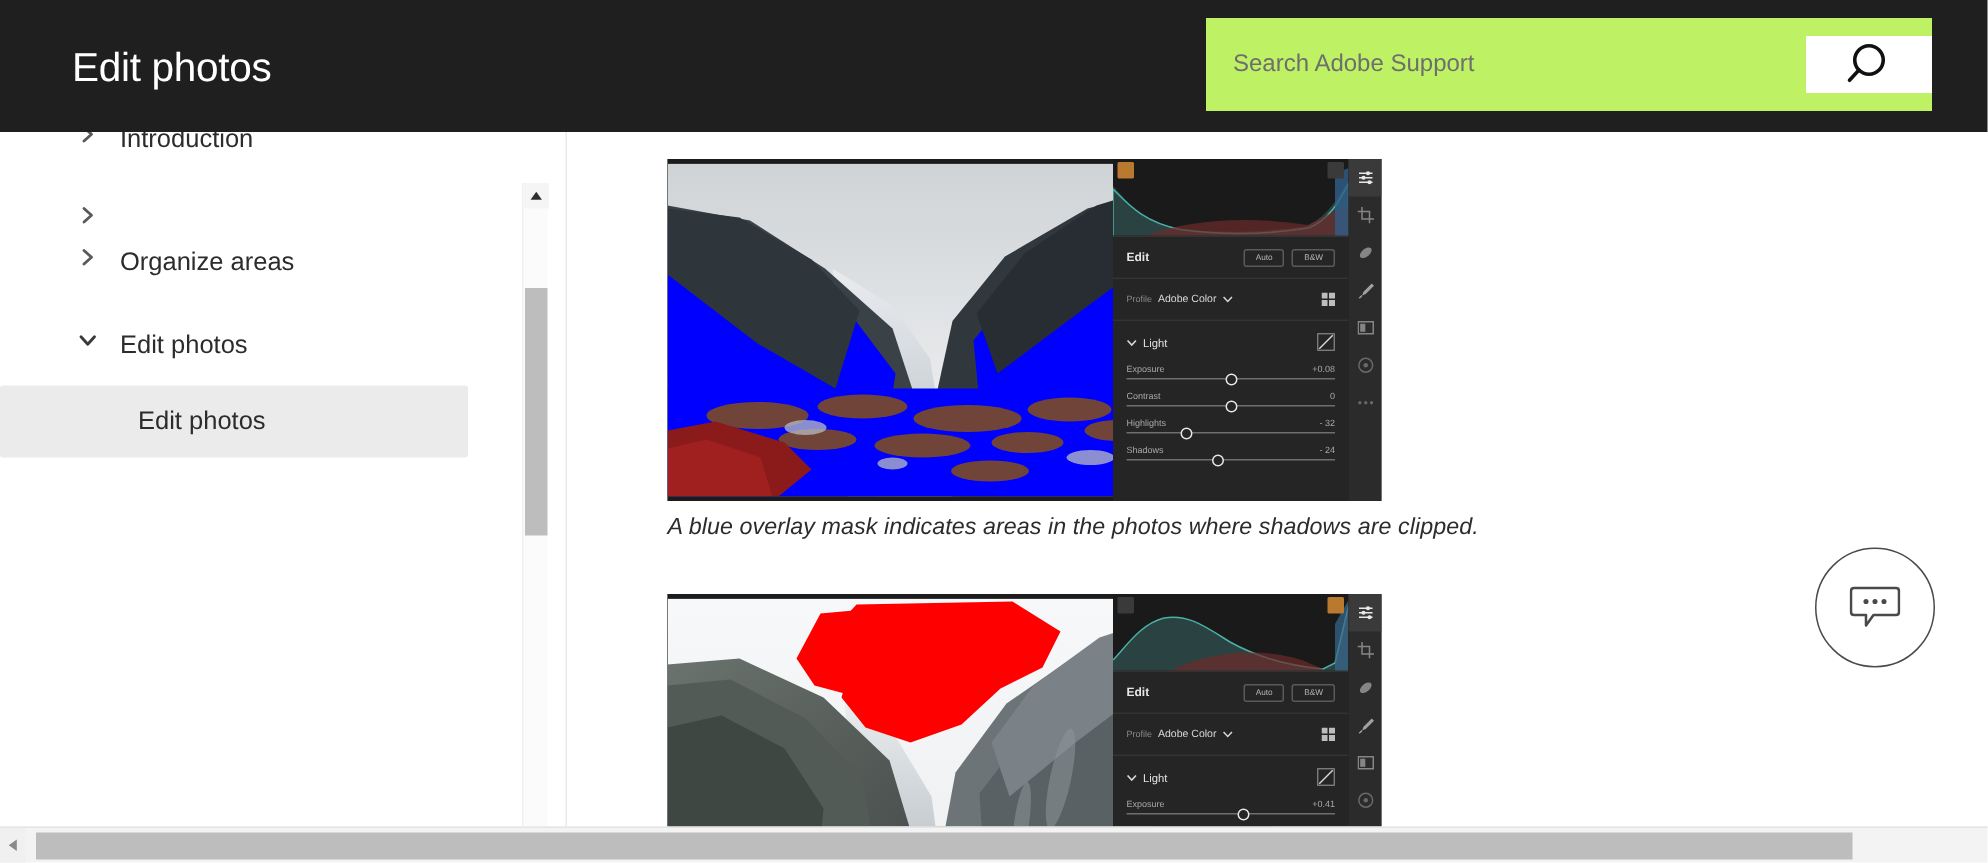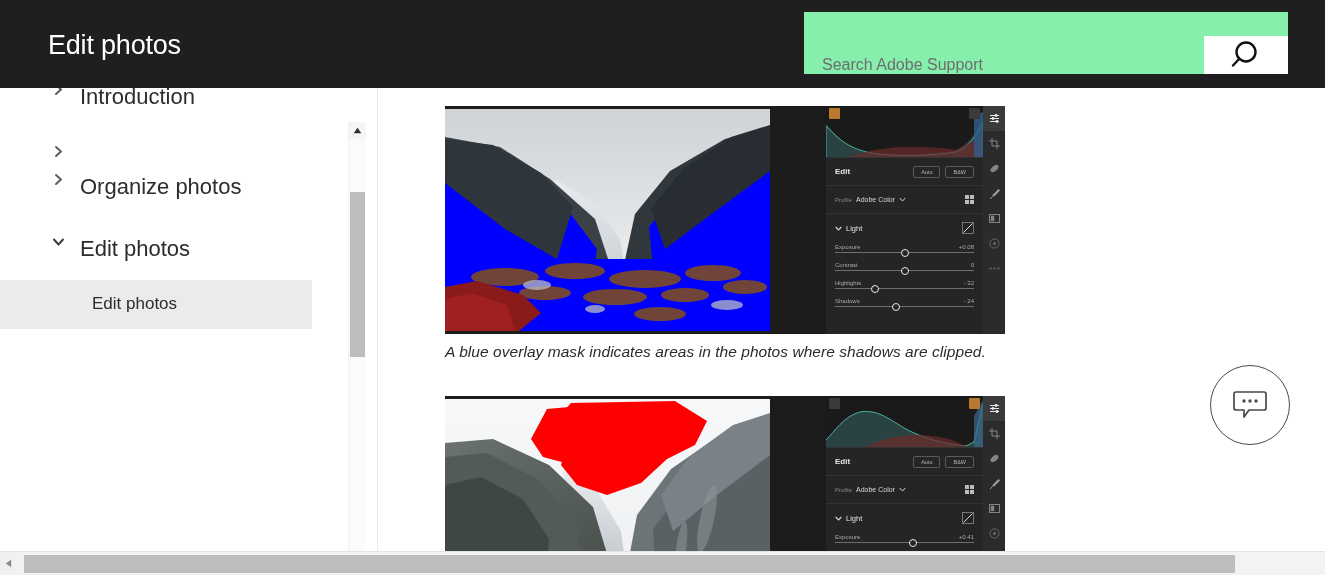--- a/index.html
+++ b/index.html
@@ -19,23 +19,23 @@
   #page-title {
     position: absolute; left: 48px; top: 30px;
     color: #ffffff;
     font-size: 27px;
     font-weight: 400;
     letter-spacing: -0.2px;
   }
   #search-wrap {
     position: absolute; left: 804px; top: 12px;
     width: 484px; height: 62px;
-    background: #86efac;
+    background: #bef264;
     display: flex;
-    align-items: flex-end;
+    align-items: center;
   }
   #search-input {
     flex: 1 1 auto;
     border: none;
     outline: none;
     background: transparent;
     font-family: "Liberation Sans", sans-serif;
     font-size: 16px;
     color: #2c2c2c;
     padding: 0 18px;
@@ -71,21 +71,21 @@
     position: absolute; left: 0; top: -22px;
     width: 350px;
     list-style: none;
   }
   .nav-top {
     display: flex;
     align-items: flex-start;
     padding: 14px 20px 14px 52px;
     position: relative;
     cursor: pointer;
-    font-size: 22px;
+    font-size: 17px;
     color: #2c2c2c;
     line-height: 1.55;
   }
   .nav-top .chev {
     position: absolute; left: 52px; top: 17px;
     width: 13px; height: 13px;
   }
   .nav-top .nav-label { margin-left: 28px; }
   .nav-sub {
     padding: 11px 20px 11px 92px;
@@ -123,21 +123,21 @@
   }
 
   
   #main {
     position: absolute; left: 378px; top: 0;
     width: 947px; height: 463px;
     overflow: hidden;
   }
   .figure { position: absolute; left: 67px; }
   .fig-shot {
-    width: 560px; height: 228px;
+    width: 476px; height: 228px;
     background: #1c1c1c;
     position: relative;
     overflow: hidden;
   }
   .fig-caption {
     margin-top: 9px;
     font-size: 15.5px;
     font-style: italic;
     color: #2c2c2c;
     letter-spacing: 0.05px;
@@ -278,21 +278,21 @@
       <li class="nav-top">
         <svg class="chev" viewBox="0 0 13 13">
           <polyline points="4,2 9,6.5 4,11" fill="none" stroke="#5a5a5a" stroke-width="1.9" stroke-linecap="round" stroke-linejoin="round"></polyline>
         </svg>
       </li>
 
       <li class="nav-top">
         <svg class="chev" viewBox="0 0 13 13">
           <polyline points="4,2 9,6.5 4,11" fill="none" stroke="#5a5a5a" stroke-width="1.9" stroke-linecap="round" stroke-linejoin="round"></polyline>
         </svg>
-        <span class="nav-label">Organize photos</span>
+        <span class="nav-label">Organize areas</span>
       </li>
 
       <li class="nav-top">
         <svg class="chev" viewBox="0 0 13 13">
           <polyline points="2,4.5 6.5,9.5 11,4.5" fill="none" stroke="#3a3a3a" stroke-width="1.9" stroke-linecap="round" stroke-linejoin="round"></polyline>
         </svg>
         <span class="nav-label">Edit photos</span>
       </li>
 
       <li class="nav-sub active">Edit photos</li>

